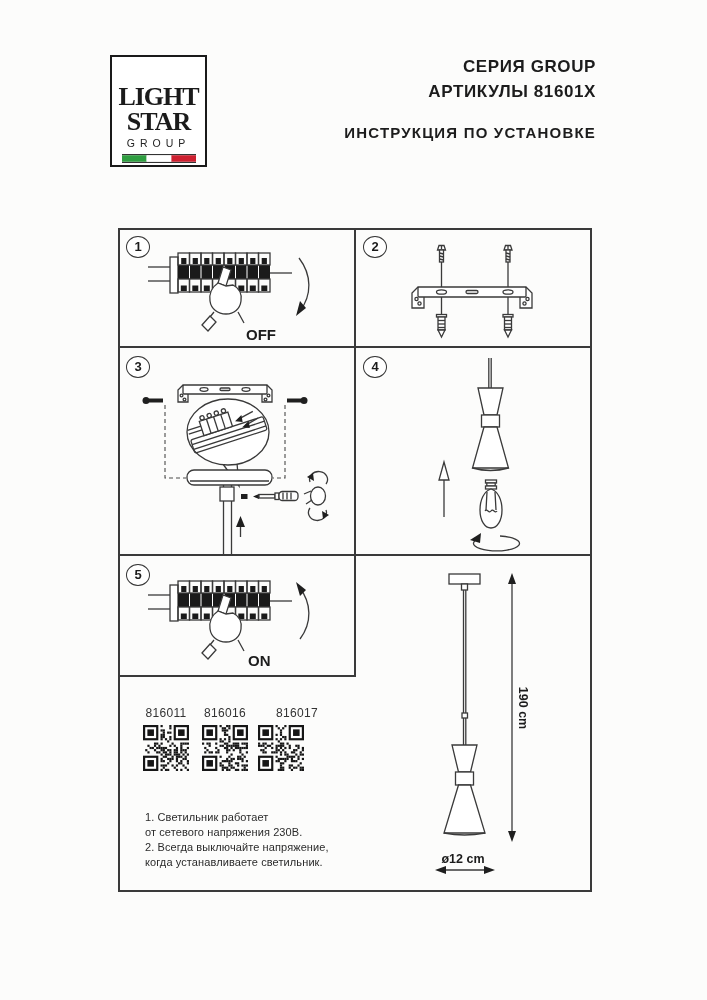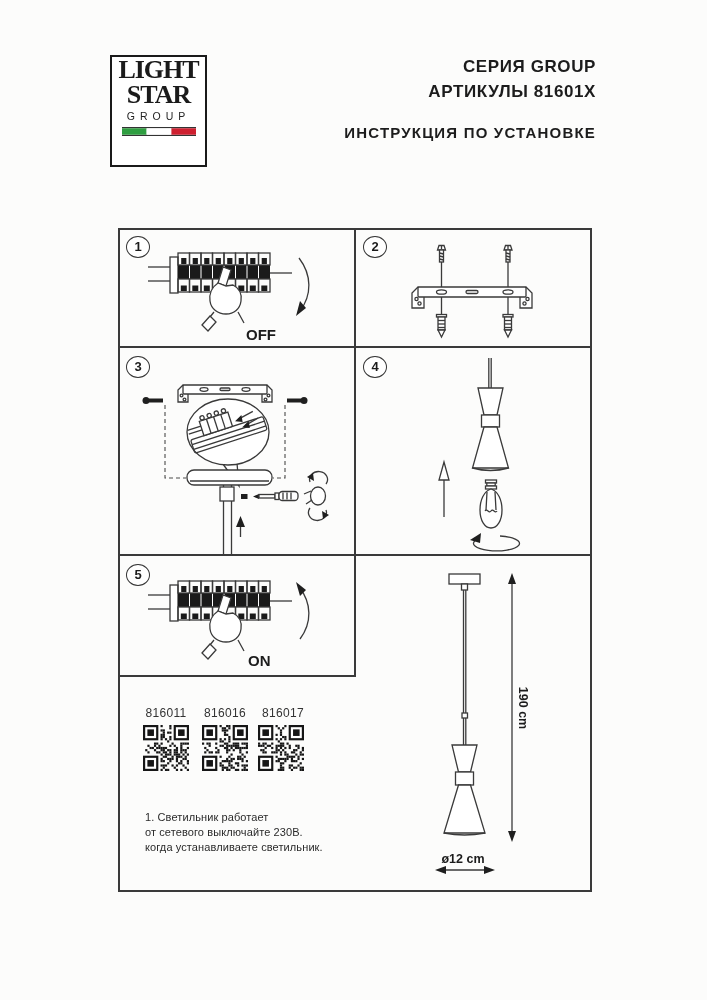--- a/index.html
+++ b/index.html
@@ -4,21 +4,21 @@
 <style>
   html,body{margin:0;padding:0;background:#e8e8e8}
   #page{position:relative;width:707px;height:1000px;background:#fcfcfb;
         font-family:"Liberation Sans",sans-serif;color:#1c1c1c;overflow:hidden}
   .abs{position:absolute}
   
   .logo-box{position:absolute;left:110px;top:55px;width:97px;height:112px;
             border:2.5px solid #1a1a1a;box-sizing:border-box;background:#fff;text-align:center}
   .logo-word{font-family:"Liberation Serif",serif;font-weight:700;font-size:26px;
              line-height:25px;letter-spacing:-1px;color:#1b1b1b}
-  .logo-word.first{margin-top:0}
+  .logo-word.first{margin-top:27px}
   .logo-group{font-size:10.5px;letter-spacing:5px;margin-top:3px;padding-left:0;color:#242424}
   .logo-flag{display:block;margin:5px auto 0}
   .hdr{position:absolute;right:111px;text-align:right;font-weight:700;white-space:nowrap}
   .hdr-sm{font-size:17px;letter-spacing:.6px}
   .hdr-lg{font-size:15px;letter-spacing:1.2px}
   
   .frame{position:absolute;left:118px;top:228px;width:474px;height:664px;
          border:2px solid #3a3a3a;box-sizing:border-box}
   .line{position:absolute;background:#3a3a3a}
   .step-num{position:absolute;width:22px;height:20px;border:1.6px solid #343434;border-radius:50%;
@@ -339,21 +339,21 @@
     </g>
     <text class="lbl" x="108" y="92">ON</text>
     <g>
       <path class="ln" d="M160,65 C172,49 172,29 159,13"></path>
       <polygon class="blk" points="156,8 166,16 160,22"></polygon>
     </g>
   </svg>
 
   <div class="qr-label" style="left:143px">816011</div>
   <div class="qr-label" style="left:202px">816016</div>
-  <div class="qr-label" style="left:260px">816017</div>
+  <div class="qr-label" style="left:274px">816017</div>
   <svg class="qr-svg" style="left:143px" width="46" height="46" viewBox="0 0 42 42">
       <rect x="0" y="0" width="14" height="14" fill="#161616"></rect>
       <rect x="2" y="2" width="10" height="10" fill="#fff"></rect>
       <rect x="4" y="4" width="6" height="6" fill="#161616"></rect>
       <rect x="28" y="0" width="14" height="14" fill="#161616"></rect>
       <rect x="30" y="2" width="10" height="10" fill="#fff"></rect>
       <rect x="32" y="4" width="6" height="6" fill="#161616"></rect>
       <rect x="0" y="28" width="14" height="14" fill="#161616"></rect>
       <rect x="2" y="30" width="10" height="10" fill="#fff"></rect>
       <rect x="4" y="32" width="6" height="6" fill="#161616"></rect>
@@ -703,21 +703,22 @@
       <rect x="18" y="40" width="2" height="2" fill="#161616"></rect>
       <rect x="20" y="40" width="2" height="2" fill="#161616"></rect>
       <rect x="22" y="40" width="2" height="2" fill="#161616"></rect>
       <rect x="30" y="40" width="2" height="2" fill="#161616"></rect>
       <rect x="38" y="40" width="2" height="2" fill="#161616"></rect>
       <rect x="40" y="40" width="2" height="2" fill="#161616"></rect>
     </svg>
 
   <div class="notes">
     <div>1. Светильник работает</div>
-    <div>от сетевого выключайте 230В.</div>
+    <div>от сетевого напряжения 230В.</div>
+    <div>2. Всегда выключайте напряжение,</div>
     <div>когда устанавливаете светильник.</div>
   </div>
 
   <svg class="abs" style="left:355px;top:558px" width="237" height="334" viewBox="0 0 237 334">
     <g>
       <rect class="fw" x="94" y="16" width="31" height="10"></rect>
       <rect class="fw" x="106.5" y="26" width="6" height="6"></rect>
       <line class="ln" x1="108.5" y1="32" x2="108.5" y2="187" stroke-width="1"></line>
       <line class="ln" x1="110.8" y1="32" x2="110.8" y2="187" stroke-width="1"></line>
       <rect class="fw" x="107" y="155" width="5.5" height="5"></rect>

